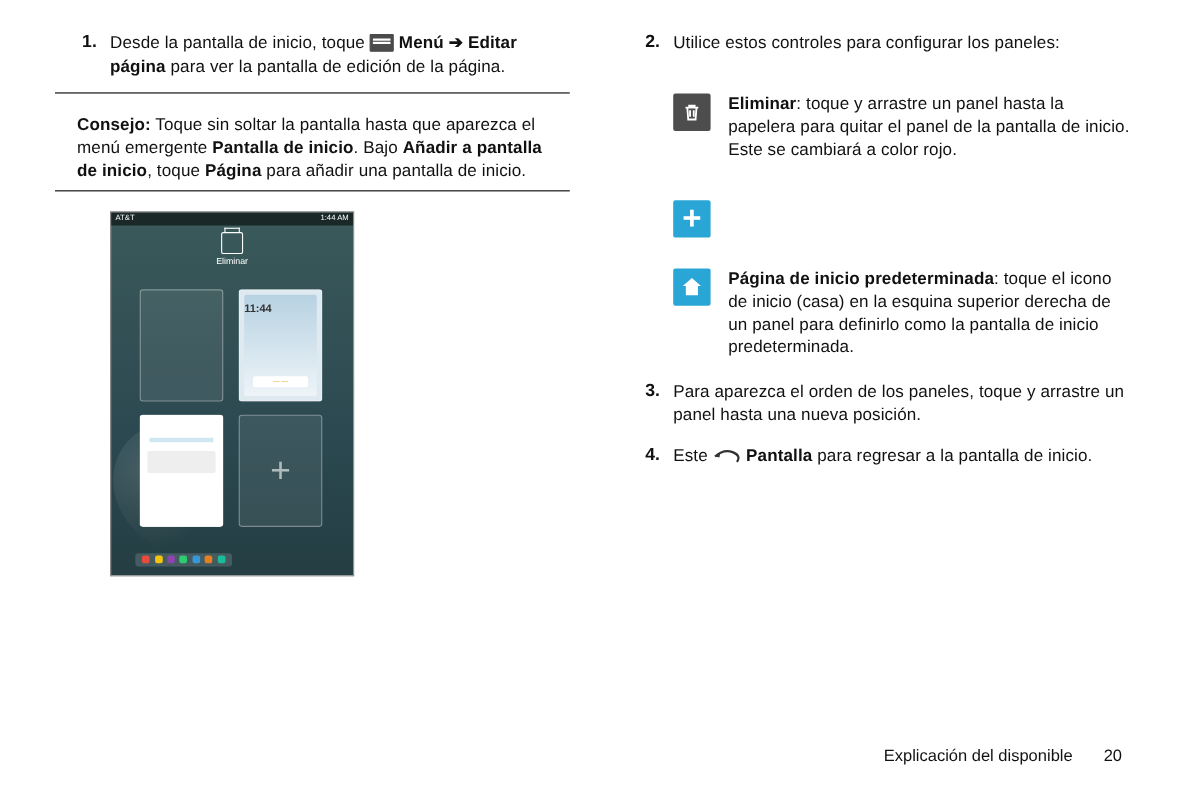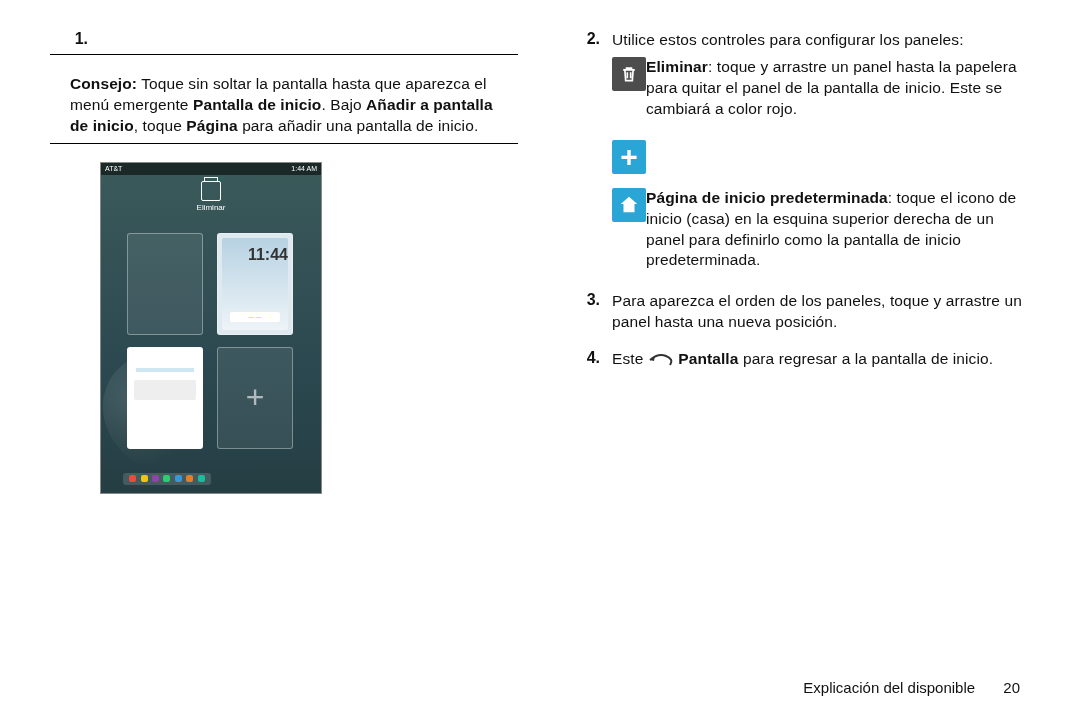--- a/index.html
+++ b/index.html
@@ -14,31 +14,31 @@
   .tip-hr{border:none;border-top:1px solid #000;margin:6px 0;}
   .phone-wrap{margin-top:18px;padding-left:50px;}
   .phone{width:220px;height:330px;background:linear-gradient(180deg,#3b5a5a 0%,#2c4951 60%,#243e43 100%);position:relative;font-size:8px;color:#fff;overflow:hidden;border:1px solid #888;}
   .statusbar{position:absolute;top:0;left:0;right:0;height:12px;background:rgba(0,0,0,.55);display:flex;align-items:center;justify-content:space-between;padding:0 4px;font-size:7px;}
   .trash-area{position:absolute;top:18px;left:0;right:0;text-align:center;}
   .trash-ico{width:18px;height:18px;margin:0 auto 2px;border:1.5px solid #fff;border-radius:2px;position:relative;}
   .trash-ico::before{content:"";position:absolute;top:-5px;left:2px;right:2px;height:3px;border:1.5px solid #fff;border-bottom:none;}
   .panel{position:absolute;width:74px;height:100px;background:rgba(255,255,255,.08);border:1px solid rgba(255,255,255,.35);border-radius:3px;}
   .panel.sel{background:#dfe9f0;}
   .panel .thumb{position:absolute;inset:4px;background:linear-gradient(180deg,#b7d2e2,#eef4f8);border-radius:2px;}
-  .panel .thumb .clock{position:absolute;top:8px;left:0;right:0;text-align:right;color:#333;font-size:16px;font-weight:600;}
+  .panel .thumb .clock{position:absolute;top:8px;left:0;right:0;text-align:left;color:#333;font-size:10px;font-weight:600;}
   .panel .chip{position:absolute;bottom:8px;left:8px;right:8px;height:10px;background:#fff;border-radius:2px;display:flex;align-items:center;justify-content:center;color:#e7a400;font-size:6px;}
   .panel.white{background:#fff;}
   .panel.white .row{position:absolute;top:32px;left:6px;right:6px;height:20px;background:#eee;border-radius:2px;}
   .panel.white .stripe{position:absolute;top:20px;left:8px;right:8px;height:4px;background:#cfe6f3;}
   .addp{display:flex;align-items:center;justify-content:center;}
   .plusbig{font-size:32px;font-weight:300;color:rgba(255,255,255,.6);}
   .dock{position:absolute;bottom:8px;left:22px;width:80px;height:12px;background:rgba(255,255,255,.15);border-radius:3px;display:flex;align-items:center;justify-content:space-around;padding:0 4px;}
   .dock span{width:7px;height:7px;border-radius:2px;display:inline-block;}
   .feather{position:absolute;left:4px;top:190px;width:110px;height:120px;background:radial-gradient(ellipse at 30% 30%,rgba(255,255,255,.25),transparent 60%);transform:rotate(-20deg);border-radius:50% 60% 50% 60%;opacity:.5;}
-  .ctrl-row{display:flex;padding-left:50px;margin-bottom:14px;align-items:flex-start;}
+  .ctrl-row{display:flex;gap:16px;padding-left:50px;margin-bottom:14px;align-items:flex-start;margin-top:28px;}
   .ctrl-ico{width:34px;height:34px;flex:0 0 34px;display:flex;align-items:center;justify-content:center;color:#fff;border-radius:2px;}
   .ico-trash{background:#4d4d4d;}
   .ico-trash svg{width:20px;height:20px;stroke:#fff;fill:none;stroke-width:2;}
   .ico-add{background:#2aa6d6;font-size:30px;font-weight:700;line-height:1;}
   .ico-home{background:#2aa6d6;}
   .ico-home svg{width:22px;height:22px;fill:#fff;}
   .ctrl-txt{flex:1;}
   .inline-ico{display:inline-block;vertical-align:-3px;}
   .menu-ico{width:20px;height:14px;background:#4b4b4b;border:1px solid #4b4b4b;position:relative;border-radius:1px;}
   .menu-ico::before{content:"";position:absolute;left:2px;right:2px;top:3px;height:1.5px;background:#fff;box-shadow:0 3px 0 #fff;}
@@ -49,20 +49,25 @@
   .arrow{font-weight:700;}
 </style>
 </head>
 <body>
 
 <div class="page">
 
   <div class="col">
     <div class="indent-li">
       <span class="num">1.</span>
+      <p>
+        <span>Desde la pantalla de inicio, toque </span>
+        <span class="inline-ico menu-ico"></span>
+        <span class="bold">Menú</span><span class="bold arrow"> ➔ </span><span class="bold">Editar página</span><span> para ver la pantalla de edición de la página.</span>
+      </p>
     </div>
 
     <hr class="tip-hr">
     <div class="consejo">
       <p>
         <span class="bold">Consejo:</span><span> Toque sin soltar la pantalla hasta que aparezca el menú emergente </span><span class="bold">Pantalla de inicio</span><span>. Bajo </span><span class="bold">Añadir a pantalla de inicio</span><span>, toque </span><span class="bold">Página</span><span> para añadir una pantalla de inicio.</span>
       </p>
     </div>
     <hr class="tip-hr">
 

